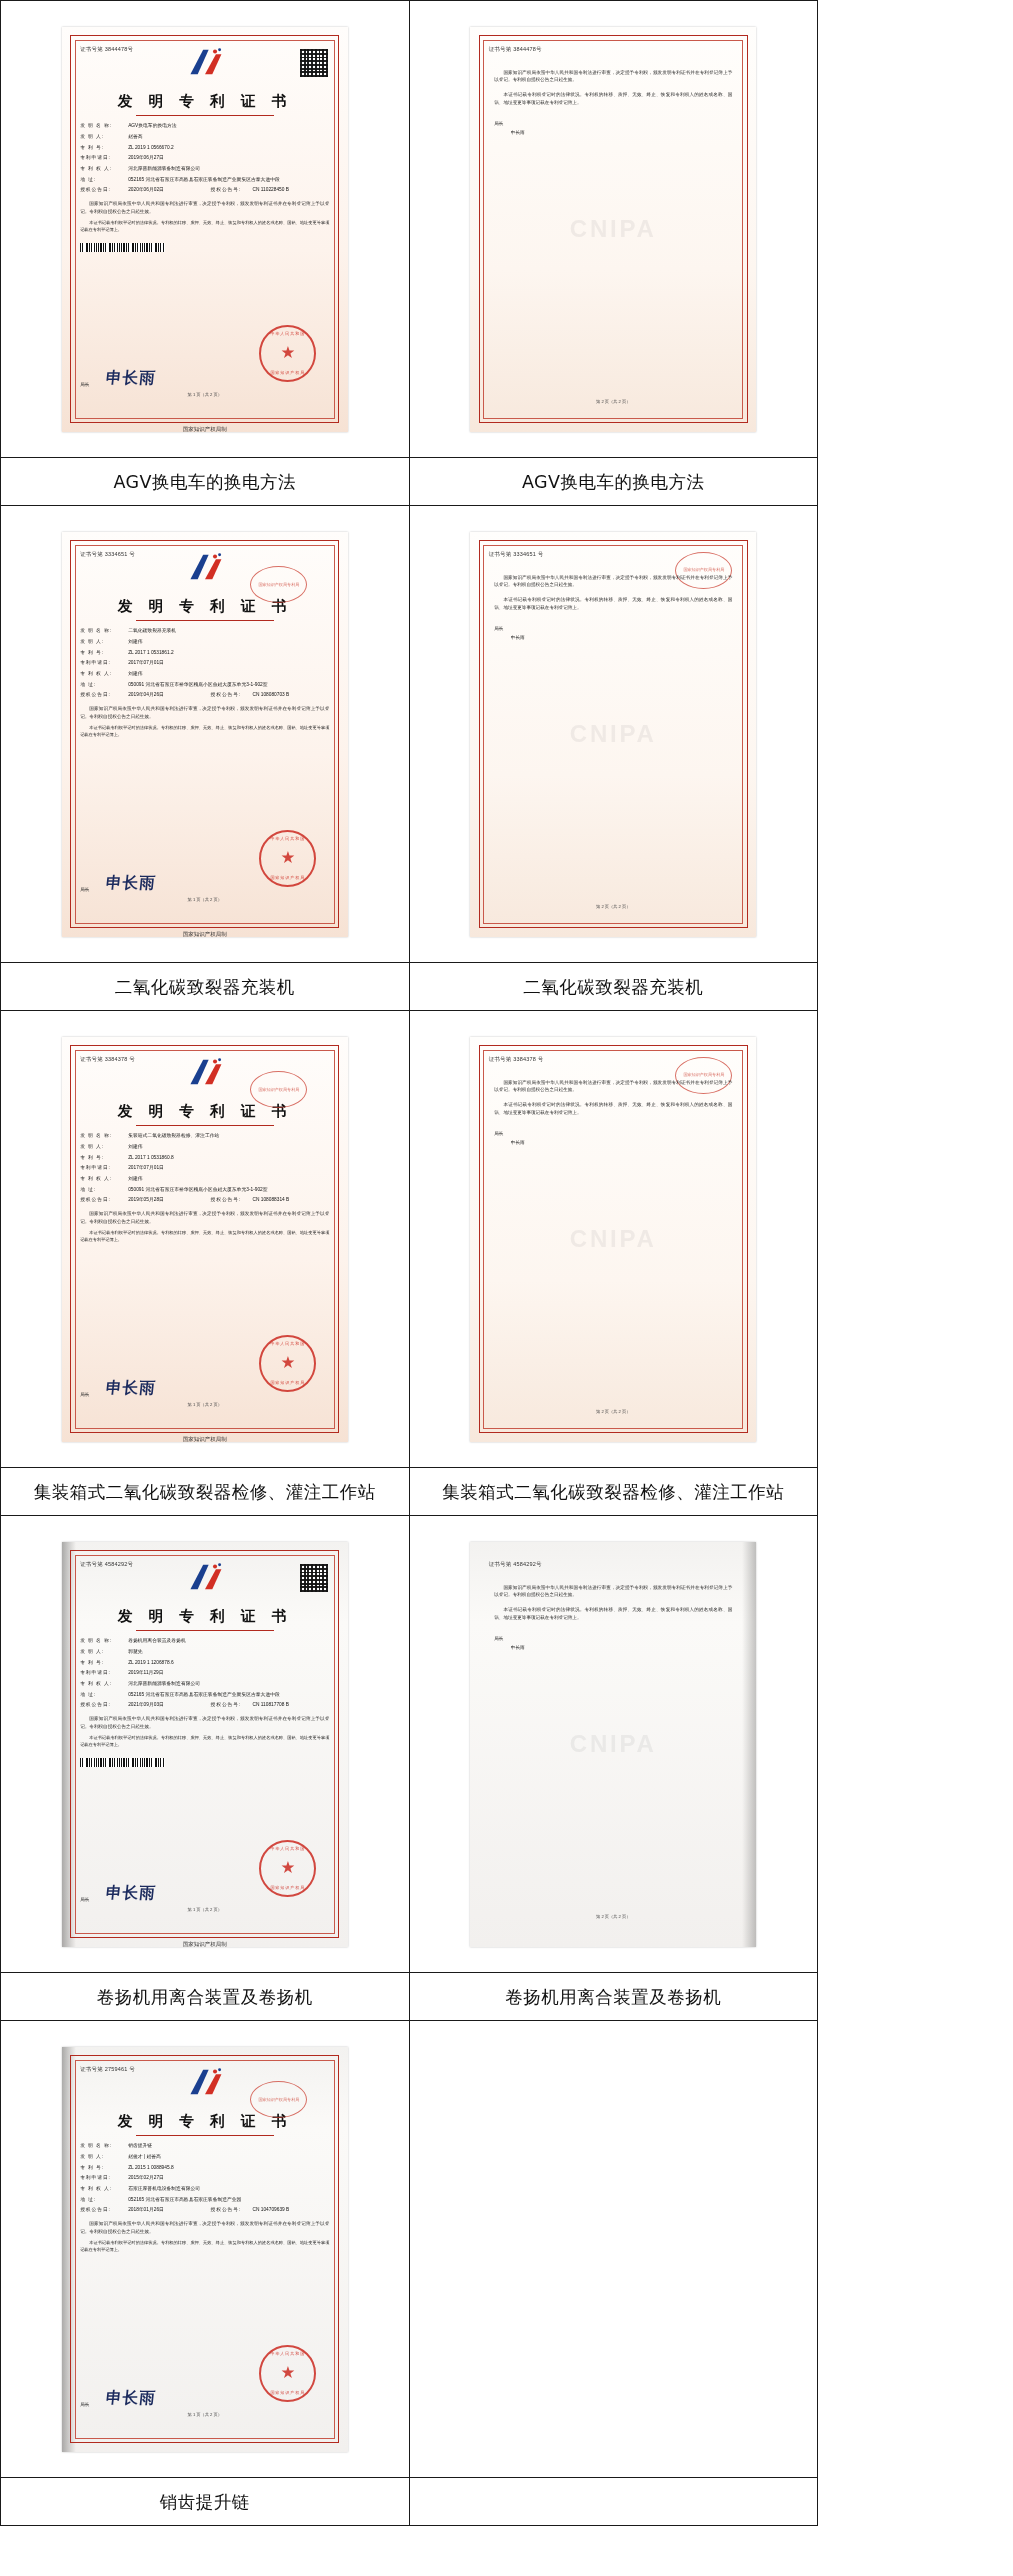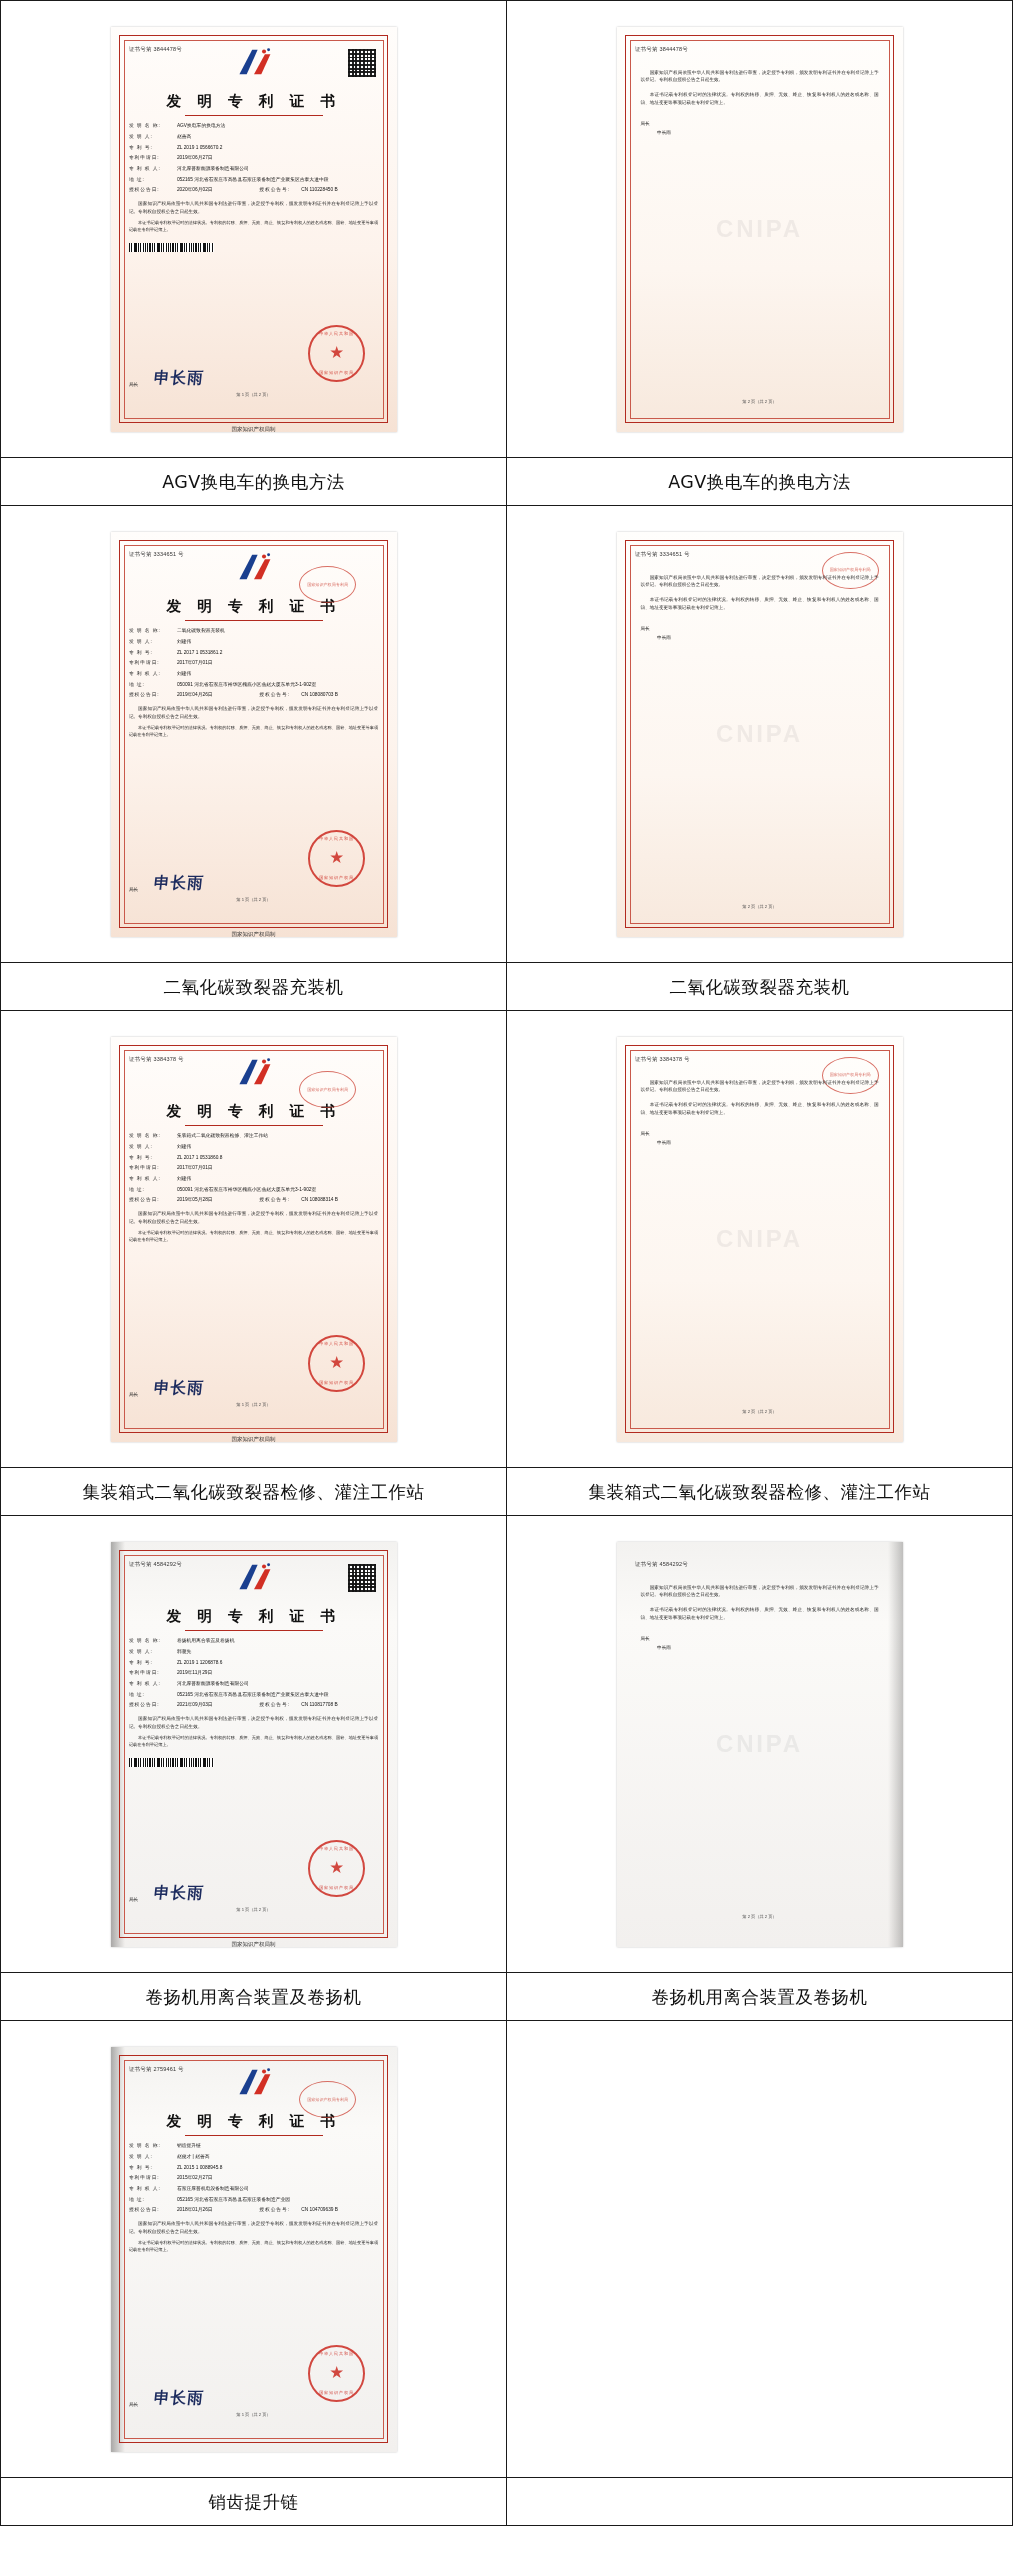--- a/index.html
+++ b/index.html
@@ -9,21 +9,21 @@
     font-family: "Liberation Sans", sans-serif;
   }
   .page {
     width: 1013px;
     height: 2576px;
     position: relative;
     background: #ffffff;
     overflow: hidden;
   }
   .grid {
-    width: 1013px;
+    width: 818px;
     border-collapse: collapse;
     table-layout: fixed;
   }
   .grid td {
     border: 0.9px solid #1a1a1a;
     padding: 0;
     vertical-align: middle;
   }
   .cell-cert {
     height: 457px;

